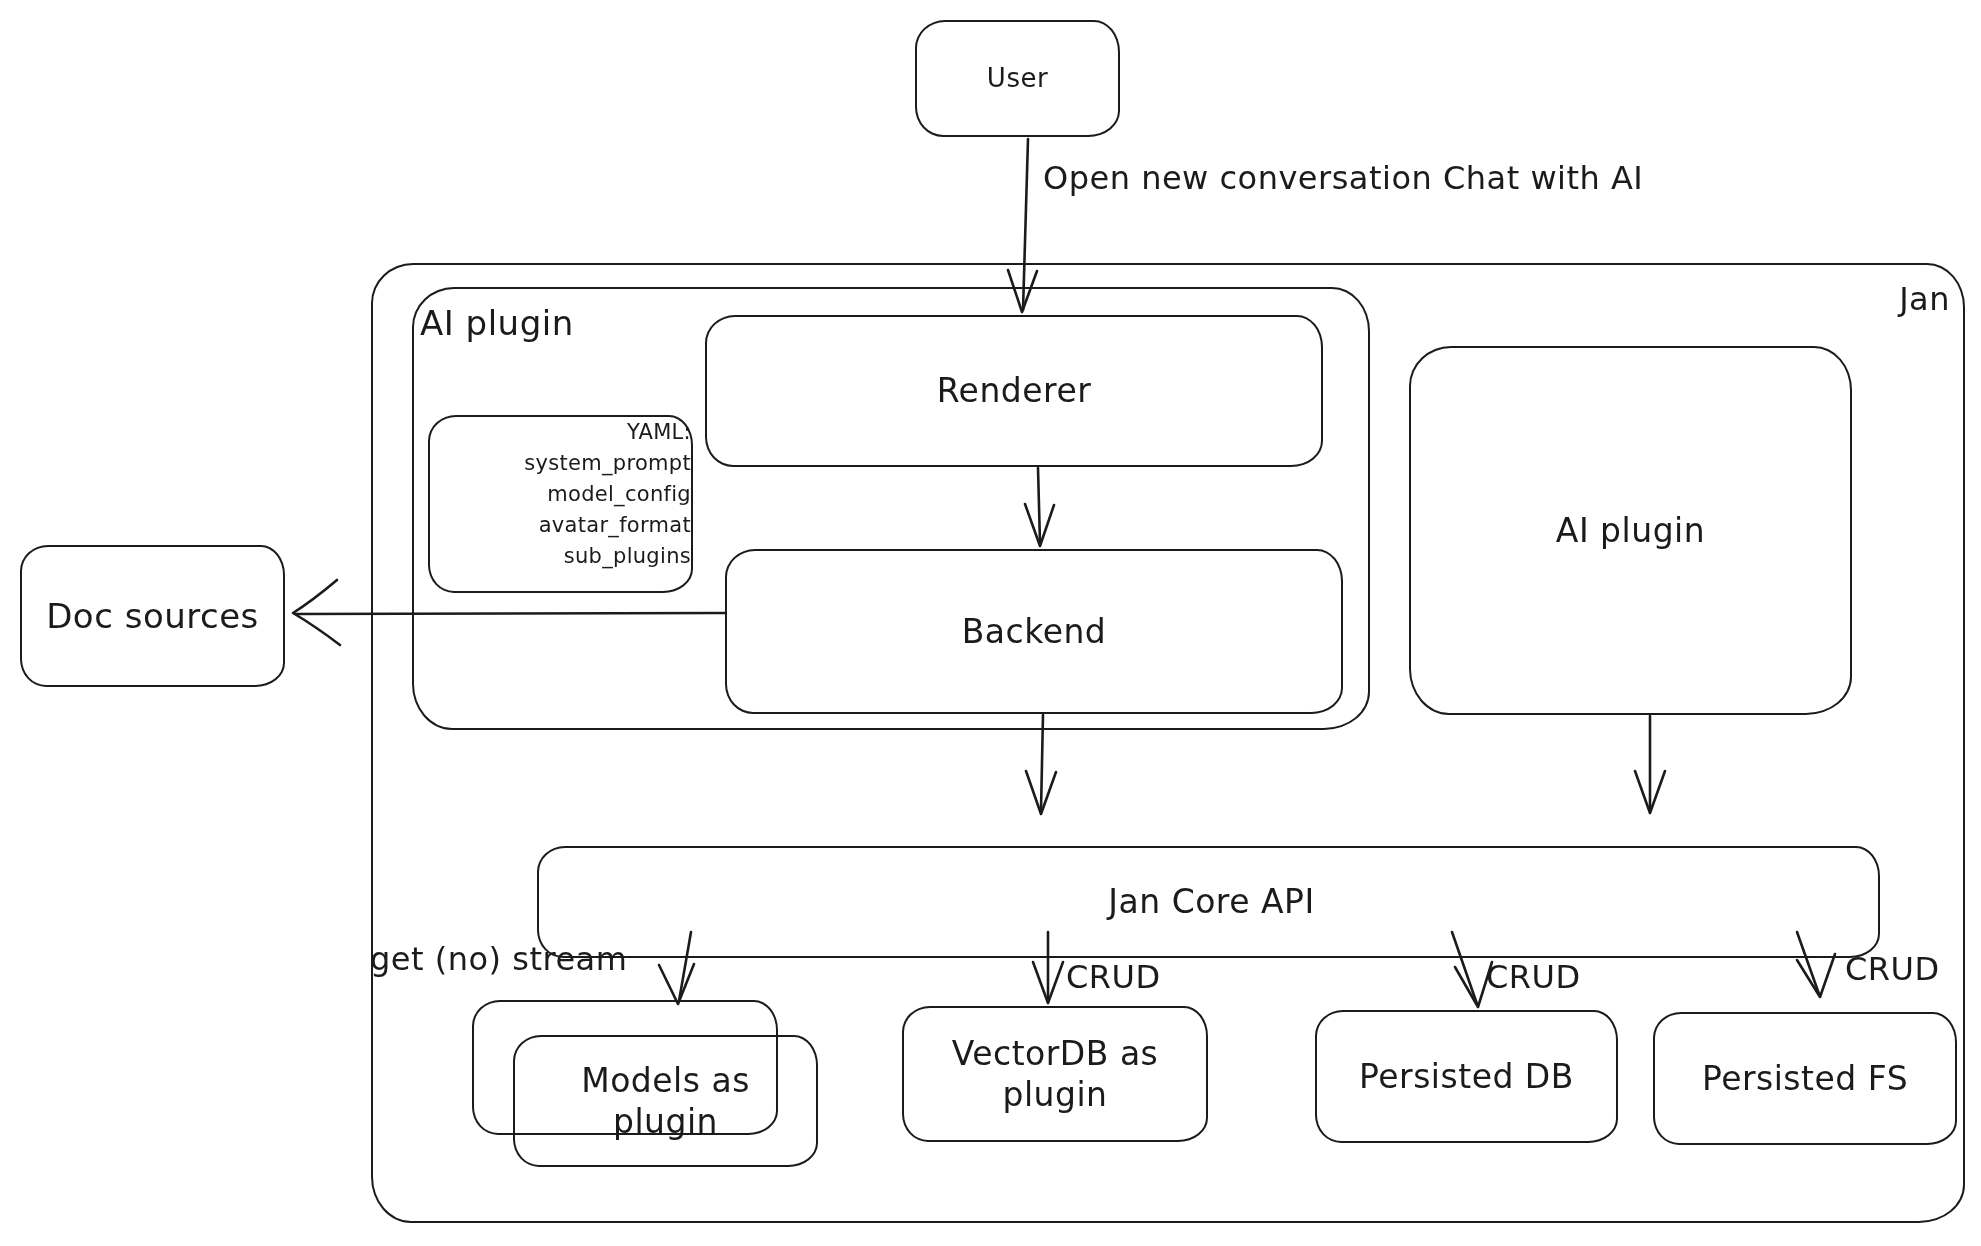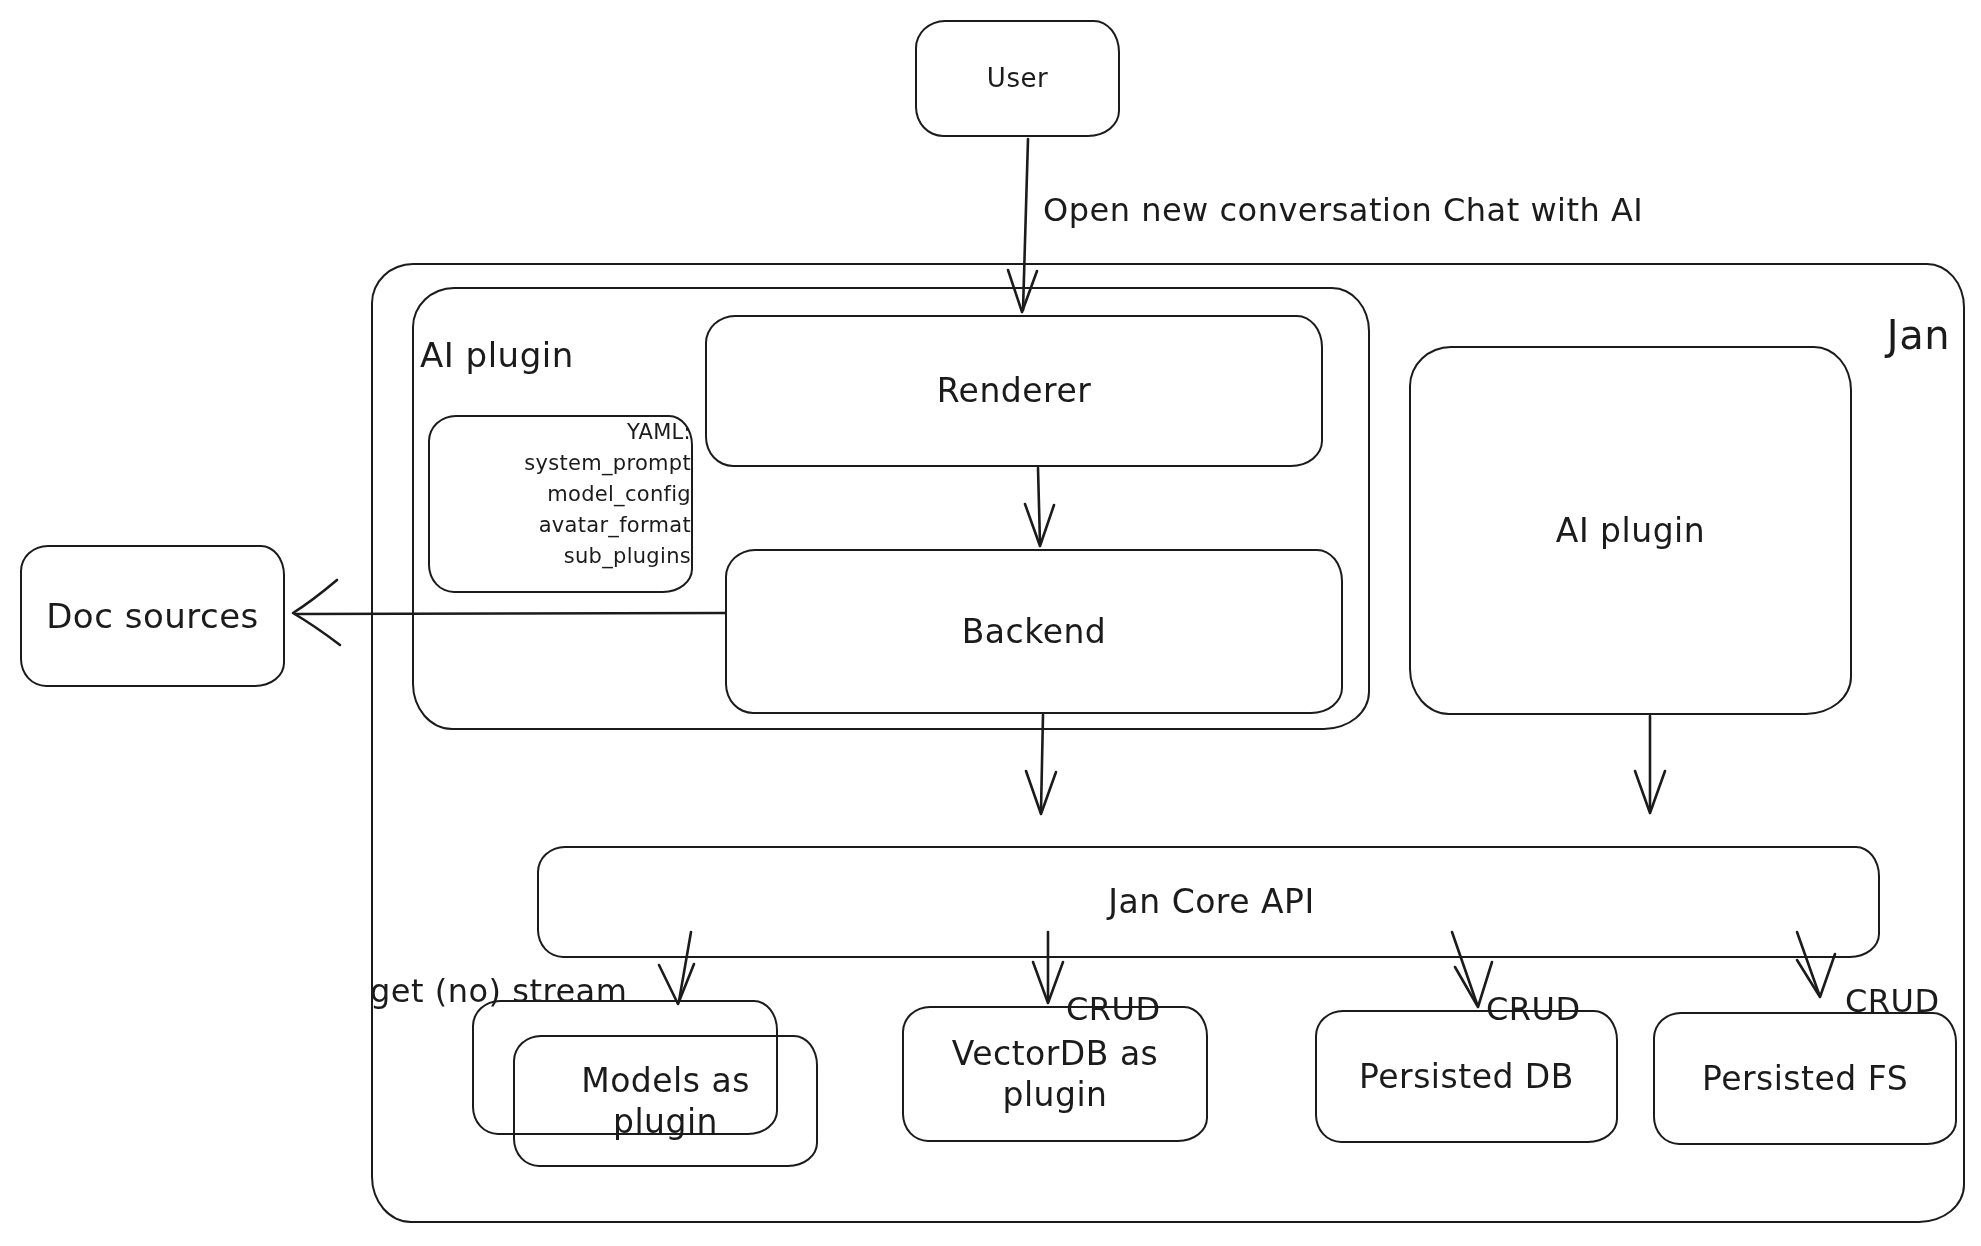--- a/index.html
+++ b/index.html
@@ -40,31 +40,30 @@
   .label {
     line-height: 1.25;
     letter-spacing: 0.5px;
   }
   .preline { white-space: pre-line; }
   .floating-label {
     position: absolute;
     z-index: 12;
     letter-spacing: 0.5px;
     white-space: nowrap;
-    margin-top: 32px;
   }
   .fs-node { font-size: 33px; }
   .fs-edge { font-size: 32px; }
   
   .r-big   { border-radius: 42px 38px 46px 40px / 40px 44px 38px 46px; }
   .r-node  { border-radius: 30px 26px 32px 28px / 28px 32px 26px 30px; }
   .r-small { border-radius: 28px 24px 30px 26px / 26px 30px 24px 28px; }
   #user-box        { left: 915px;  top: 20px;   width: 205px;  height: 117px; font-size: 26px; }
   #jan-container   { left: 371px;  top: 263px;  width: 1594px; height: 960px; }
-  #jan-label       { left: 1770px; top: 280px;  width: 180px;  text-align: right; font-size: 40px; }
+  #jan-label       { left: 1770px; top: 280px;  width: 180px;  text-align: right; font-size: 32px; }
   #ai-plugin-container { left: 412px; top: 287px; width: 958px; height: 443px; }
   #ai-plugin-container-label { left: 420px; top: 303px; font-size: 34px; }
   #renderer-box    { left: 705px;  top: 315px;  width: 618px;  height: 152px; }
   #yaml-note {
     left: 428px; top: 415px; width: 265px; height: 178px;
     display: block; text-align: right; padding: 0 0 0 22px;
     font-size: 21px; line-height: 31px; letter-spacing: 0.3px;
   }
   #backend-box     { left: 725px;  top: 549px;  width: 618px;  height: 165px; }
   #doc-sources-box { left: 20px;   top: 545px;  width: 265px;  height: 142px; font-size: 34px; }

